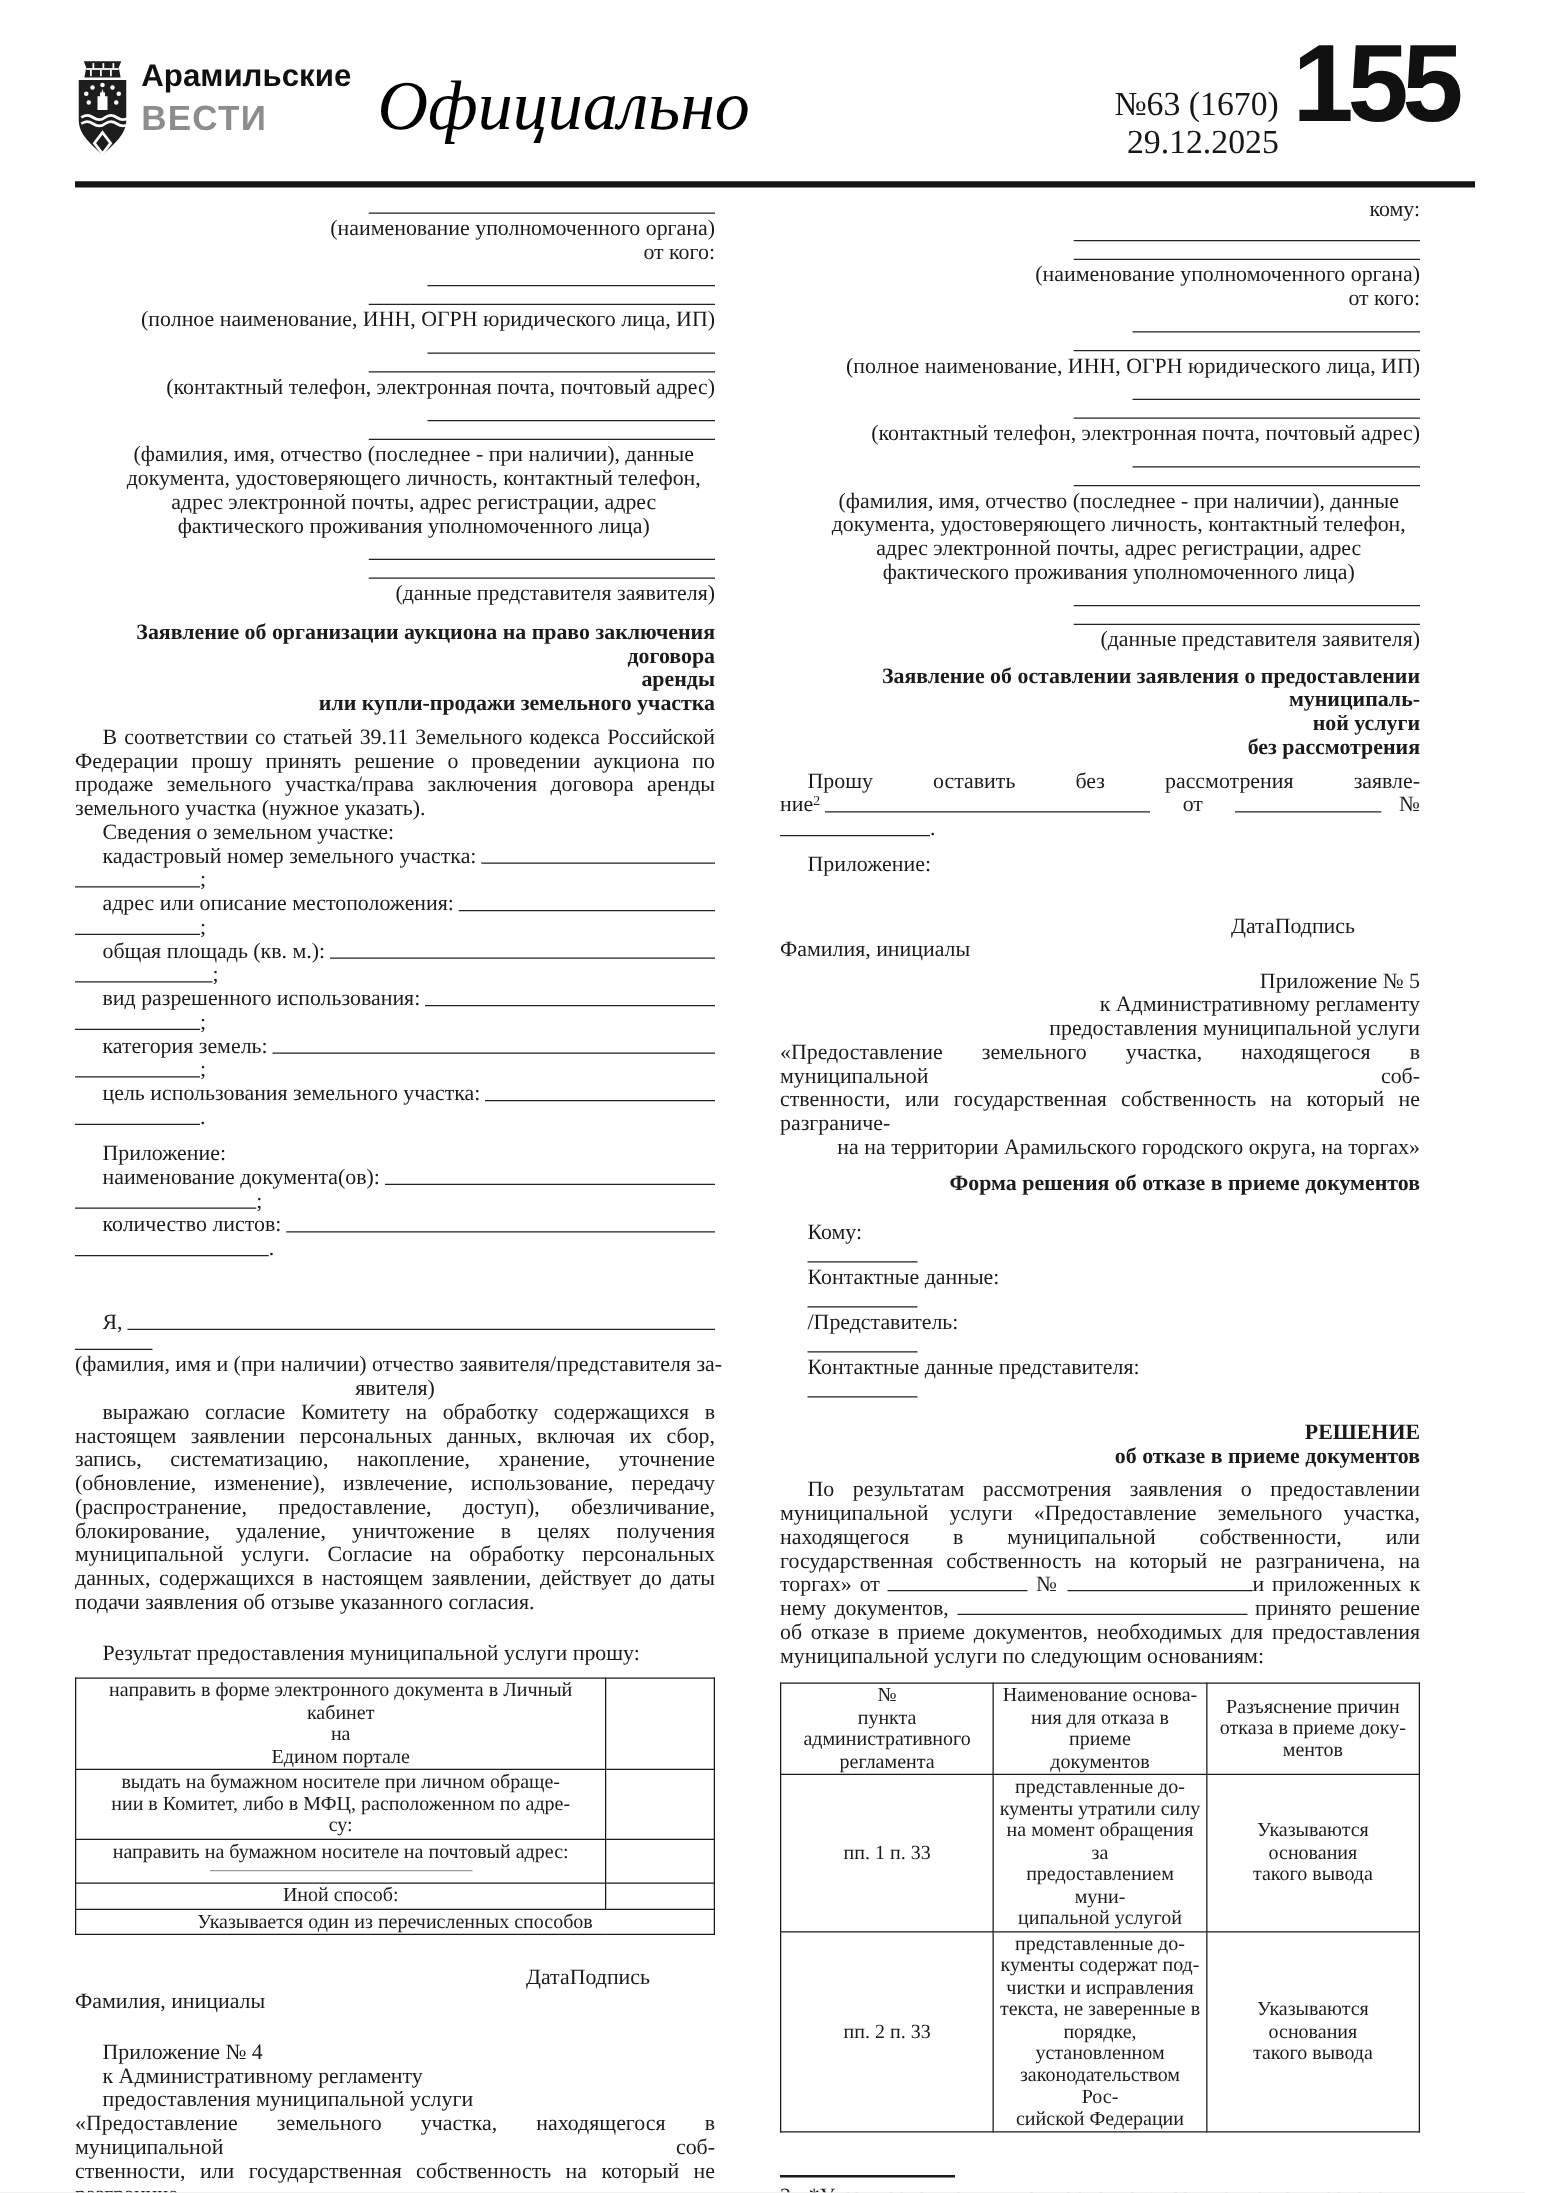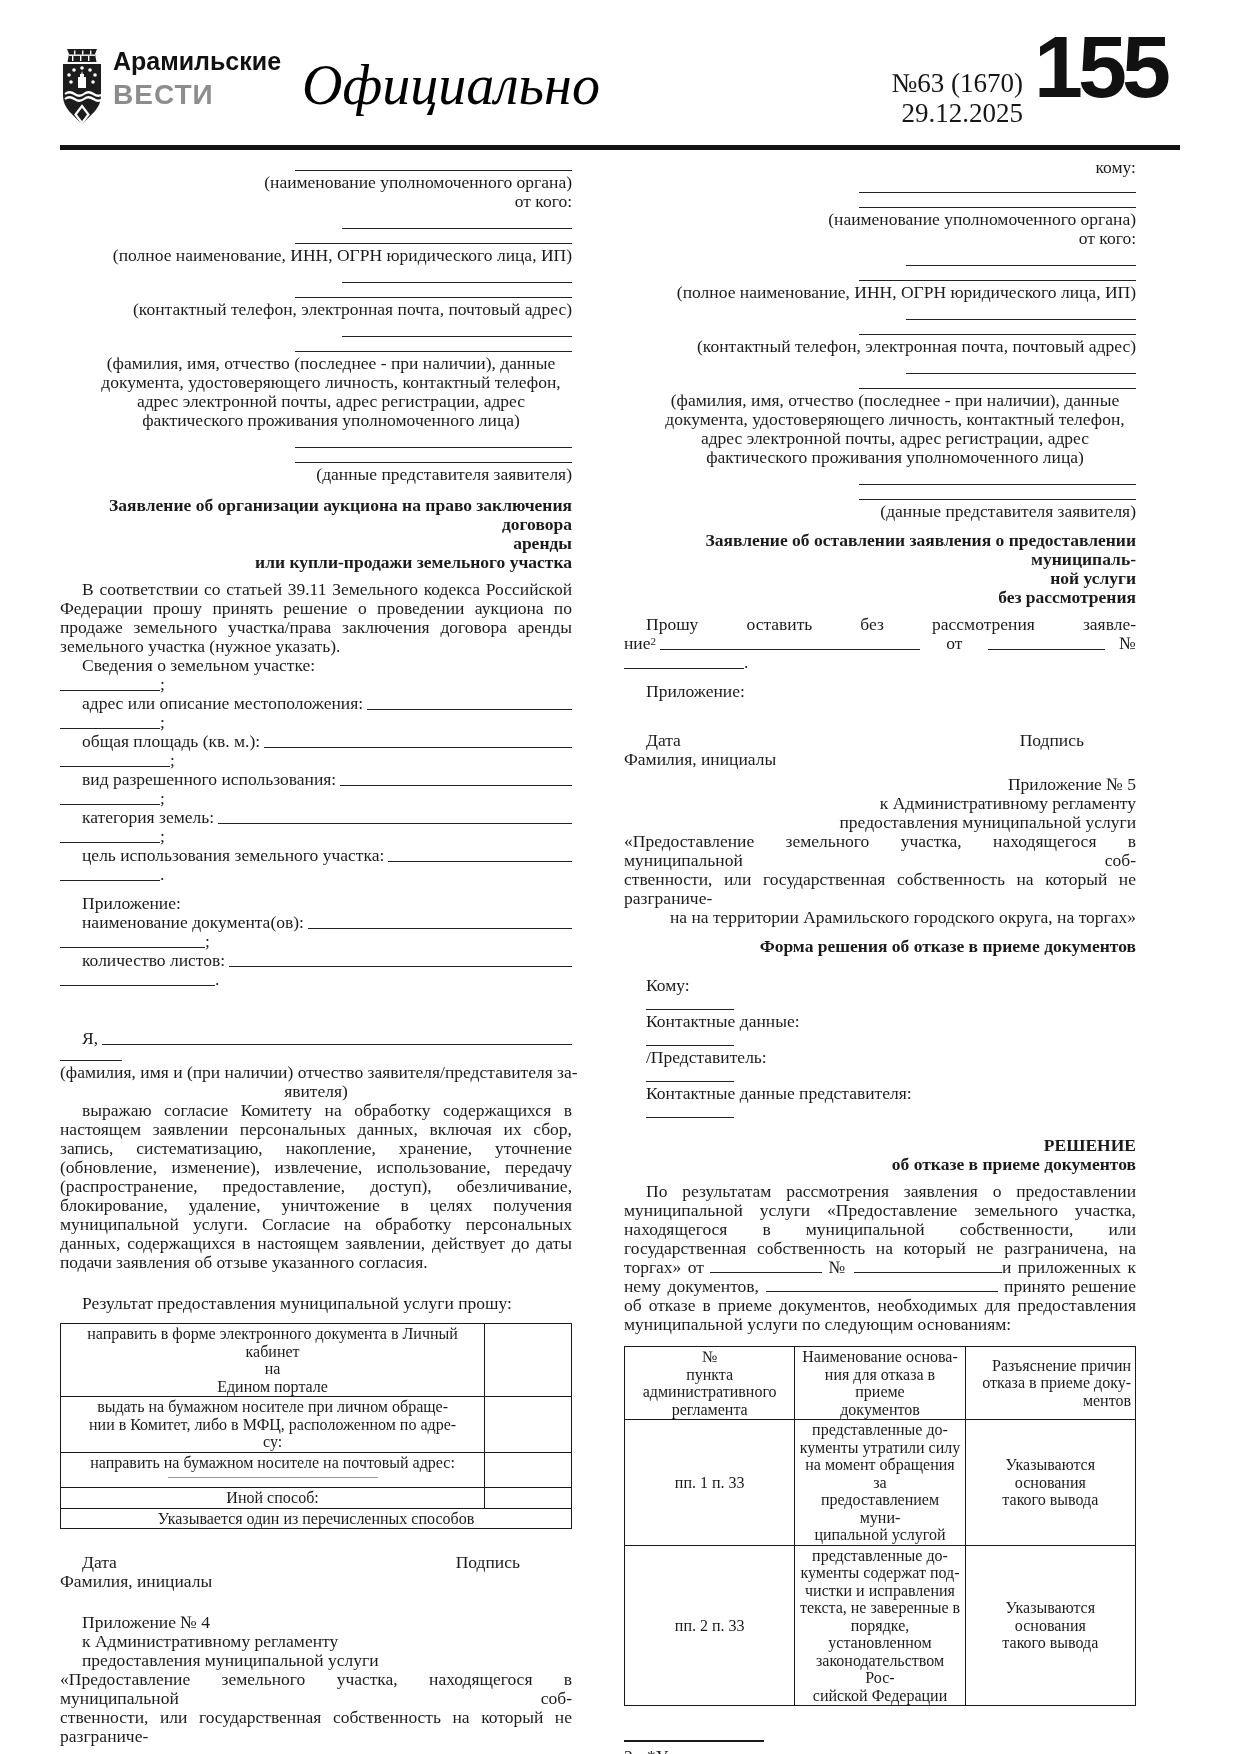--- a/index.html
+++ b/index.html
@@ -28,21 +28,21 @@
   .al-center{text-align:center;}
   .jfull{text-align:justify;text-align-last:justify;}
   .hd{font-weight:bold;text-align:right;}
   .para{text-align:justify;text-indent:22px;}
   .lblrow{display:flex;align-items:flex-end;}
   .lblrow .lb{white-space:nowrap;padding-left:22px;}
   .fill{flex:1;border-bottom:1.5px solid #222;margin:0 0 3px 4px;min-width:25px;}
   .ulsrow{display:flex;align-items:flex-end;}
   .ulfix{display:inline-block;border-bottom:1.5px solid #222;height:12px;margin-bottom:3px;}
   .blank{display:inline-block;border-bottom:1.5px solid #222;height:12px;vertical-align:baseline;}
-  .duo{display:flex;justify-content:space-between;padding:0 52px 0 22px;}
+  .duo{display:flex;justify-content:flex-end;padding:0 52px 0 22px;}
   .prl2{display:flex;align-items:flex-end;}
   .prl2 .sup{font-size:11px;line-height:11px;transform:translateY(-6px);}
   .prl3{display:flex;align-items:flex-end;}
   table{border-collapse:collapse;width:100%;font-size:16px;line-height:17.5px;}
   td{border:1.6px solid #1a1a1a;text-align:center;vertical-align:middle;padding:1px 4px;white-space:pre-line;}
   .smallul{height:2px;border-bottom:1.3px solid #9a9a9a;width:210px;margin:4px auto 8px;}
   .fnrule{width:140px;border-top:2.5px solid #1a1a1a;margin:0 0 5px;}
   .fnp{text-align:justify;}
 </style>
 </head>
@@ -136,20 +136,24 @@
         <div class="hd">
           <div>Заявление об организации аукциона на право заключения договора</div>
           <div>аренды</div>
           <div>или купли-продажи земельного участка</div>
         </div>
         <div class="sp" style="height: 8px;"></div>
         <div class="para">В соответствии со статьей 39.11 Земельного кодекса Российской Федерации прошу принять решение о проведении аукциона по продаже земельного участка/права заключения договора аренды земельного участка (нужное указать).</div>
         <div>
           <div class="ln nw al-left" style="padding-left: 22px;">Сведения о земельном участке:</div>
         </div>
+        <div class="lblrow">
+          <span class="lb">кадастровый номер земельного участка:</span>
+          <span class="fill"></span>
+        </div>
         <div class="ulsrow">
           <span class="ulfix" style="width: 100px;"></span>
           <span>;</span>
         </div>
         <div class="lblrow">
           <span class="lb">адрес или описание местоположения:</span>
           <span class="fill"></span>
         </div>
         <div class="ulsrow">
           <span class="ulfix" style="width: 100px;"></span>
@@ -388,21 +392,21 @@
         <table>
           <tbody>
             <tr>
               <td style="width: 33.3%;">№
 пункта
 административного
 регламента</td>
               <td style="width: 33.3%;">Наименование основа-
 ния для отказа в приеме
 документов</td>
-              <td style="width: 33.3%; text-align: right;">Разъяснение причин
+              <td style="width: 33.3%;">Разъяснение причин
 отказа в приеме доку-
 ментов</td>
             </tr>
             <tr>
               <td>пп. 1 п. 33</td>
               <td>представленные до-
 кументы утратили силу
 на момент обращения за
 предоставлением муни-
 ципальной услугой</td>

